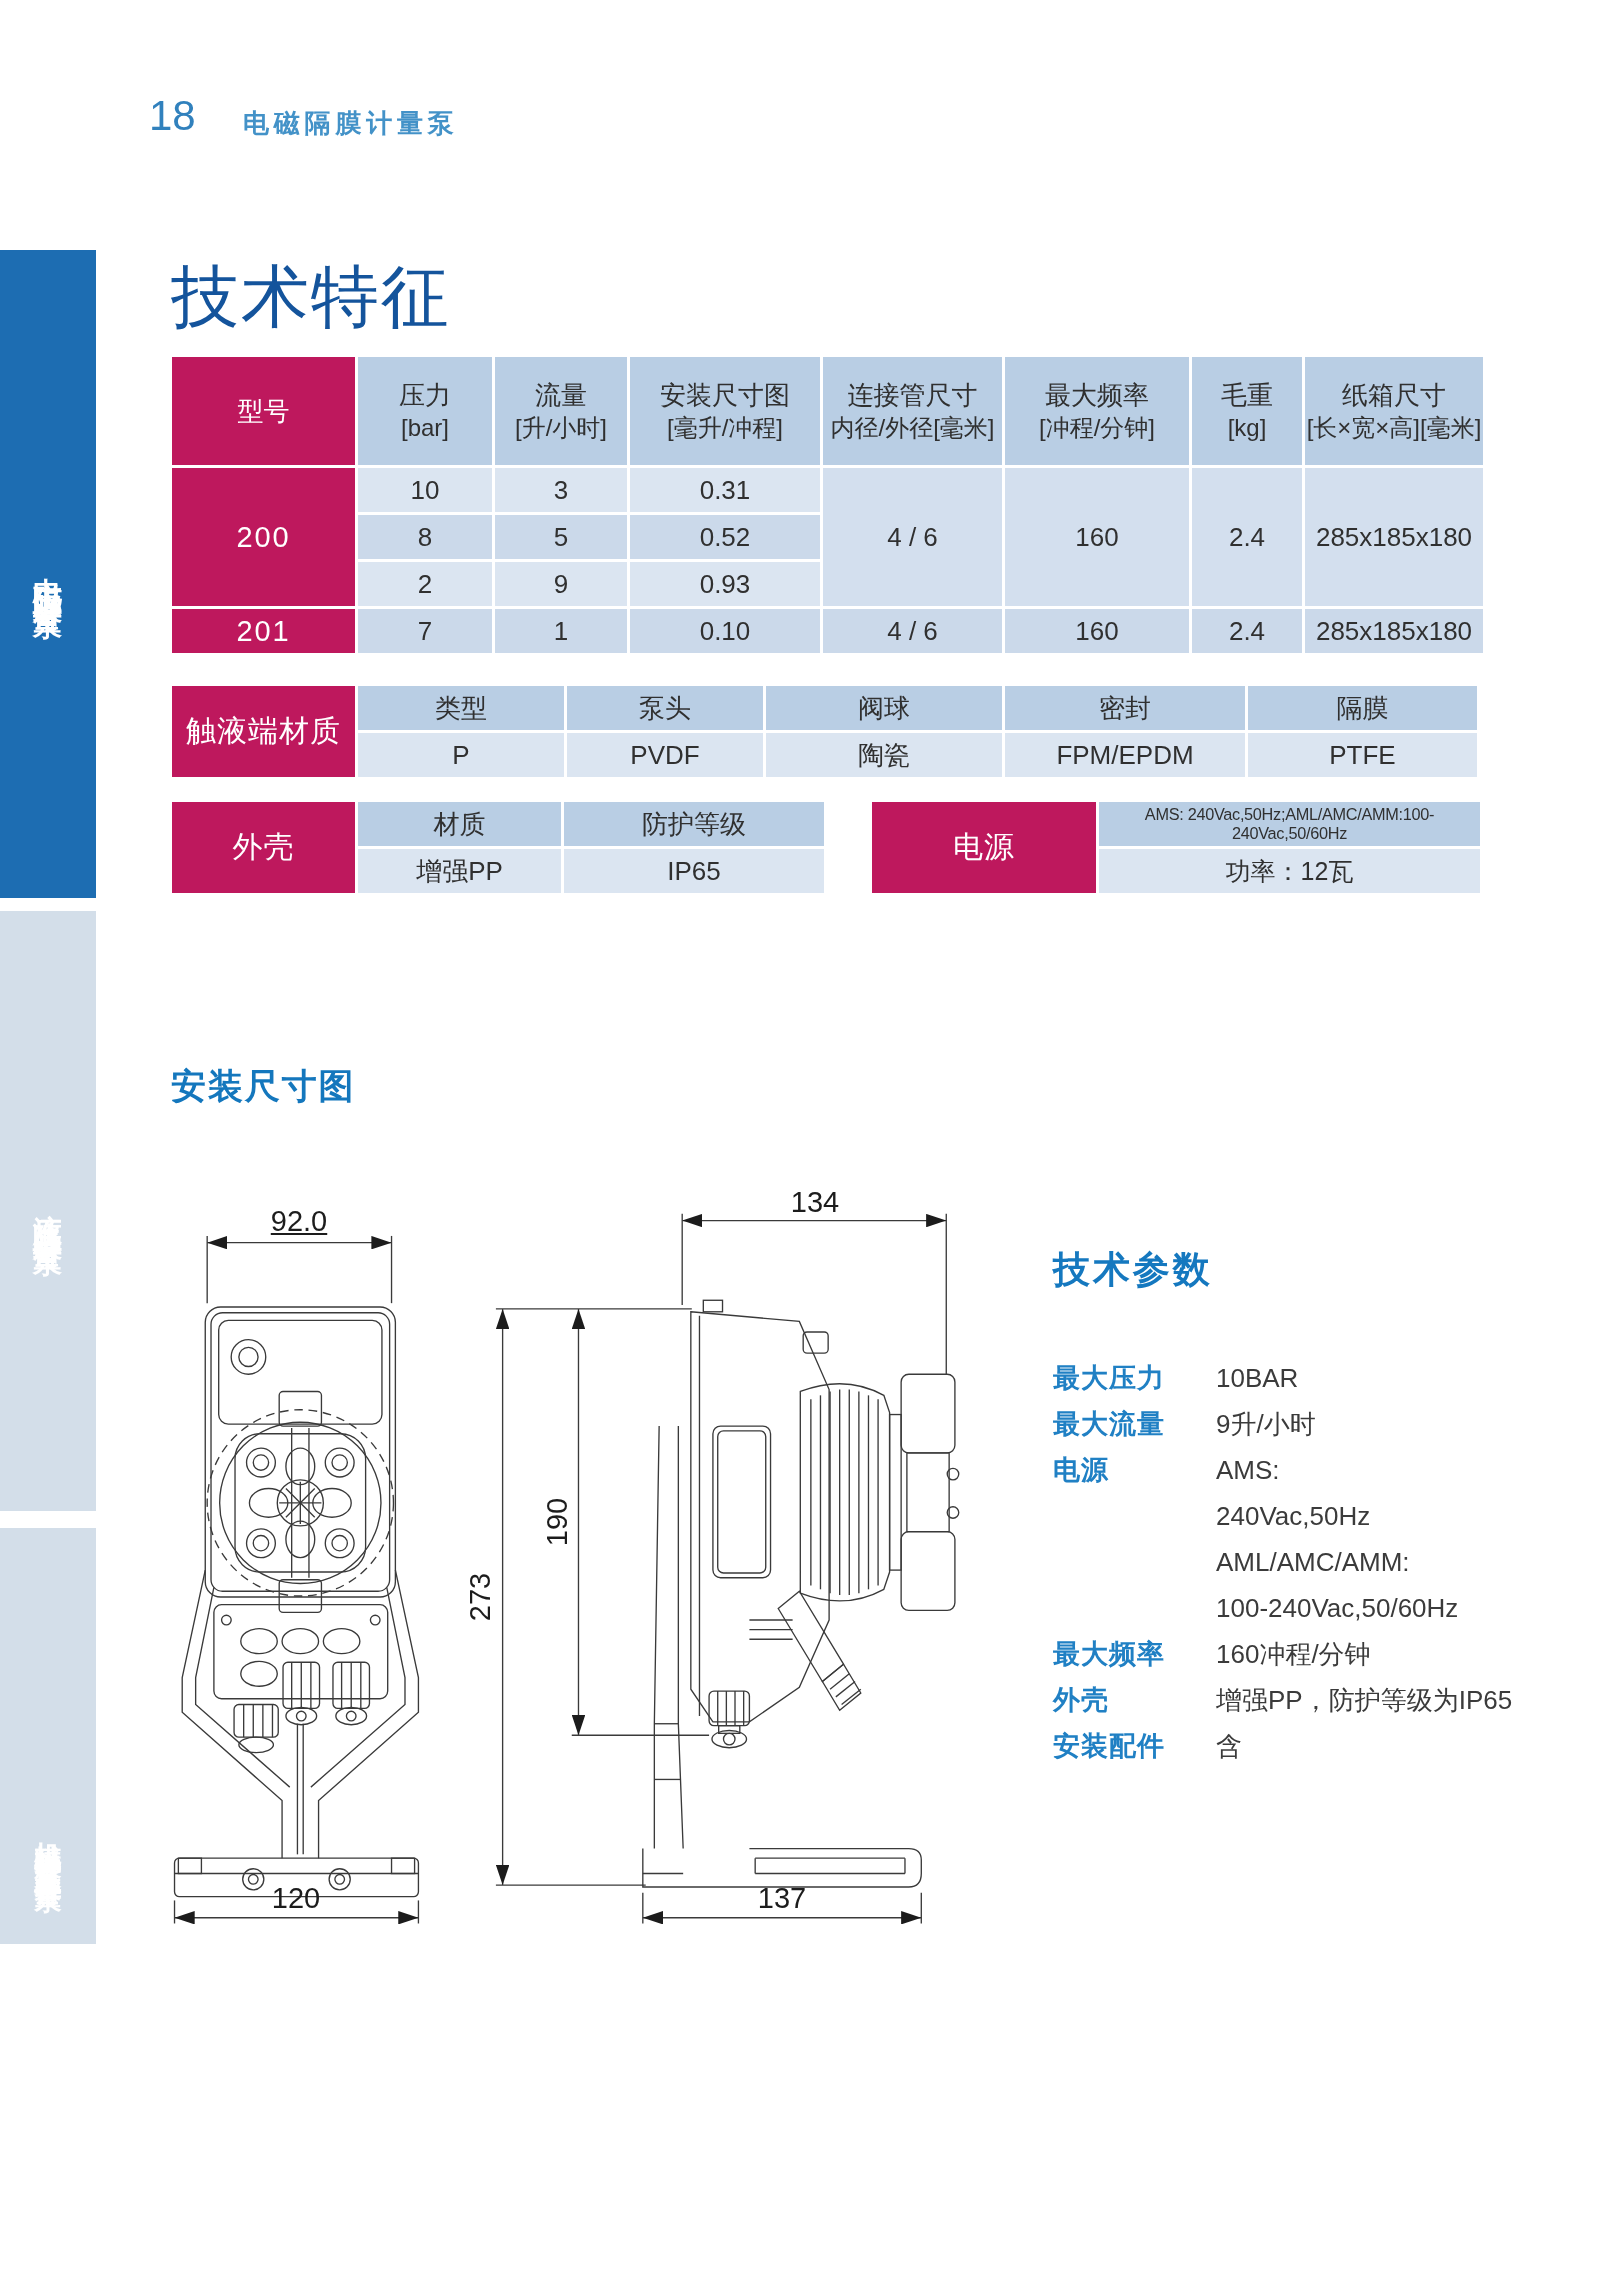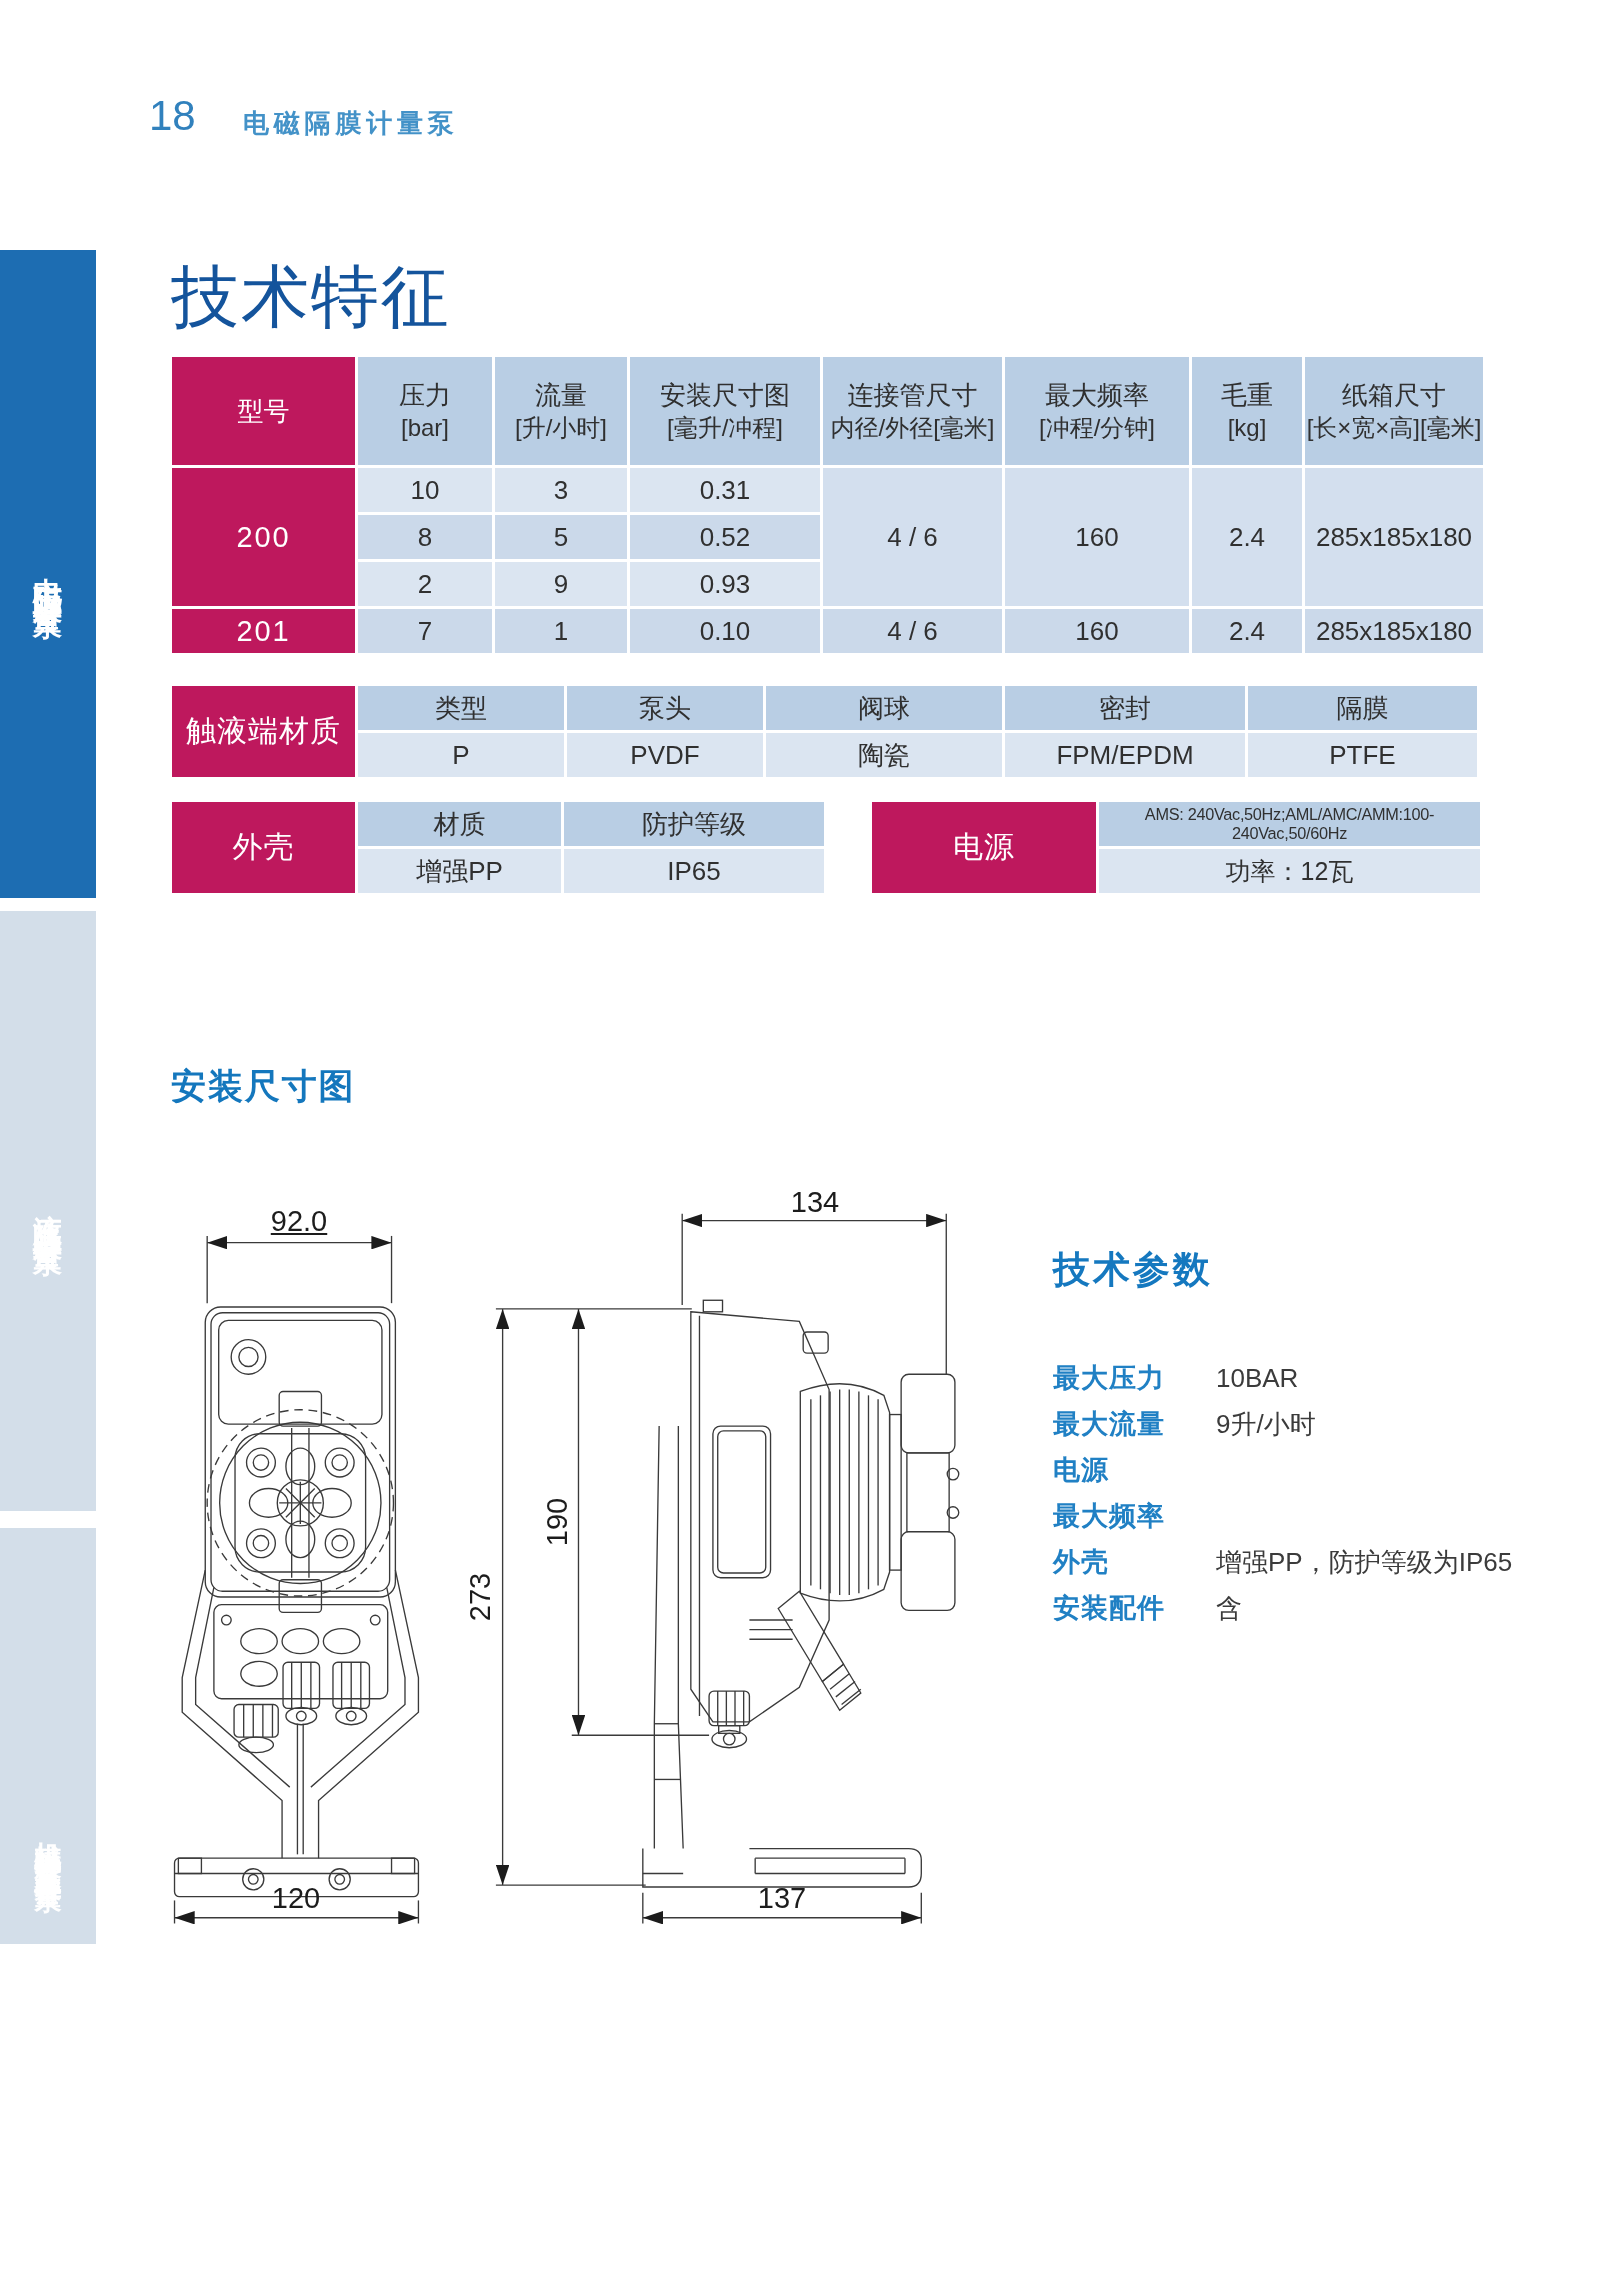--- a/index.html
+++ b/index.html
@@ -411,23 +411,28 @@
       <div class="p-row">
         <div class="p-label">最大压力</div>
         <div class="p-value">10BAR</div>
       </div>
       <div class="p-row">
         <div class="p-label">最大流量</div>
         <div class="p-value">9升/小时</div>
       </div>
       <div class="p-row">
         <div class="p-label">电源</div>
+        <div class="p-value">AMS:
+240Vac,50Hz
+AML/AMC/AMM:
+100-240Vac,50/60Hz</div>
       </div>
       <div class="p-row">
         <div class="p-label">最大频率</div>
+        <div class="p-value">160冲程/分钟</div>
       </div>
       <div class="p-row">
         <div class="p-label">外壳</div>
         <div class="p-value">增强PP，防护等级为IP65</div>
       </div>
       <div class="p-row">
         <div class="p-label">安装配件</div>
         <div class="p-value">含</div>
       </div>
     </div>

